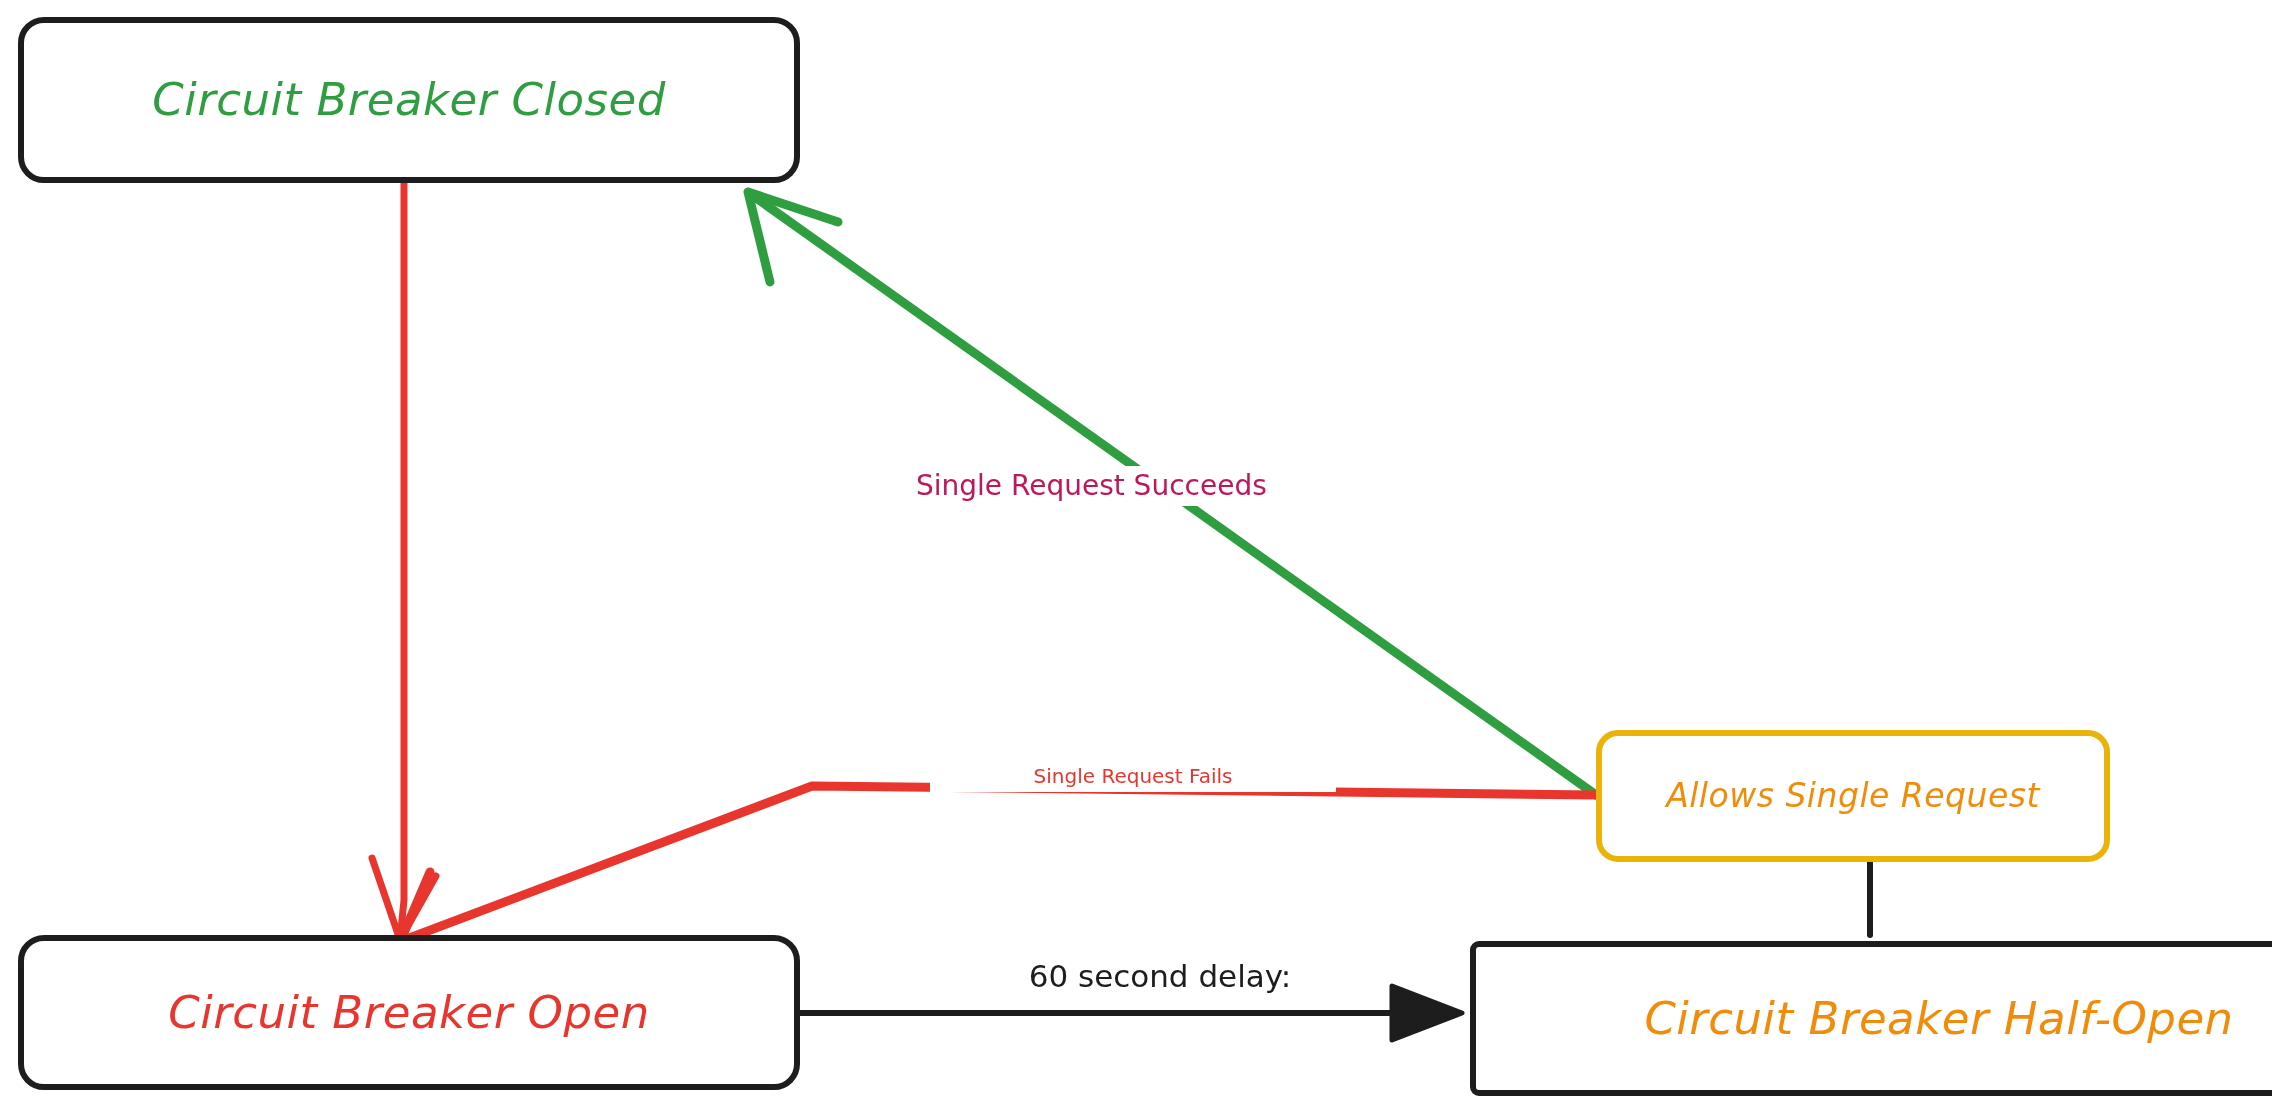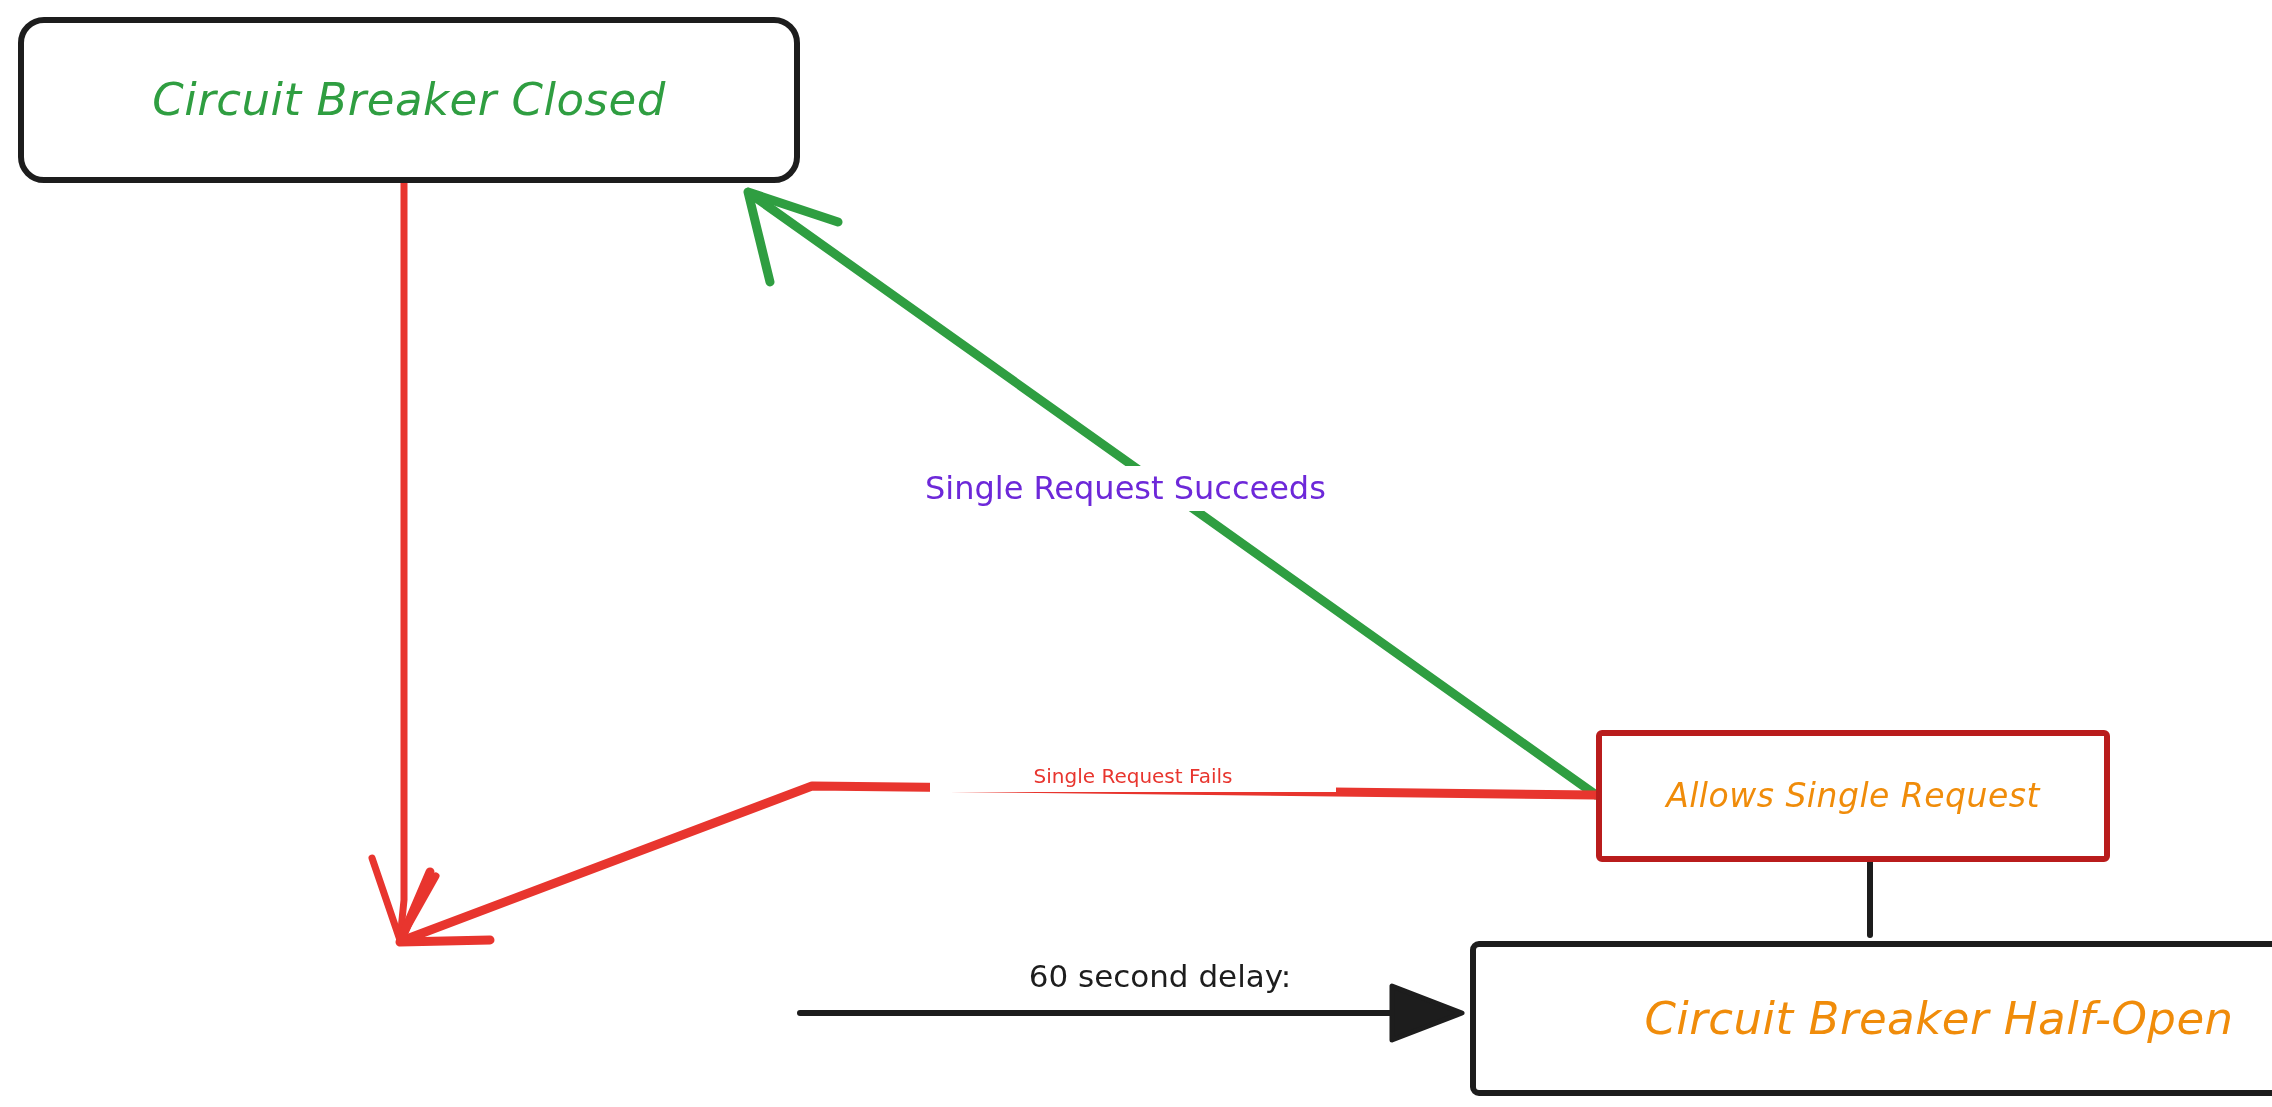--- a/index.html
+++ b/index.html
@@ -34,22 +34,22 @@
     justify-content: center;
     background: #ffffff;
     border-radius: 26px;
     text-align: center;
     font-style: italic;
   }
   .node-black {
     border: 6px solid #1d1d1d;
   }
   .node-orange {
-    border: 6px solid #b91c1c;
-    border-radius: 6px;
+    border: 6px solid #eab308;
+    border-radius: 22px;
     text-align: right;
   }
   .node-label {
     font-family: "DejaVu Sans", sans-serif;
     font-weight: 400;
     letter-spacing: 0.5px;
     line-height: 1.15;
     white-space: nowrap;
   }
   .lbl-green  { color: #2f9e41; }
@@ -80,24 +80,23 @@
     left: 170px;
     top: 482px;
     width: 400px;
     font-size: 30px;
     color: #e8352e;
   }
   #label-succeeds {
     left: 908px;
     top: 466px;
     width: 400px;
-    font-size: 32px;
-    color: #6d28d9;
+    font-size: 28px;
+    color: #be185d;
     text-align: left;
-    margin-left: 9px;
   }
   #label-fails {
     left: 930px;
     top: 762px;
     width: 406px;
     font-size: 20px;
     color: #e8352e;
   }
   #label-delay {
     left: 950px;
@@ -137,20 +136,23 @@
 
     <g>
       <path d="M 1870 935 L 1870 862" fill="none" stroke="#1d1d1d" stroke-width="6" stroke-linecap="round"></path>
     </g>
   </svg>
 
   <div class="node node-black" id="node-closed">
     <span class="node-label lbl-green">Circuit Breaker Closed</span>
   </div>
 
+  <div class="node node-black" id="node-open">
+    <span class="node-label lbl-red">Circuit Breaker Open</span>
+  </div>
 
   <div class="node node-orange" id="node-allows">
     <span class="node-label lbl-orange">Allows Single Request</span>
   </div>
 
   <div class="node node-black" id="node-halfopen">
     <span class="node-label lbl-orange">Circuit Breaker Half-Open</span>
   </div>
 
 

